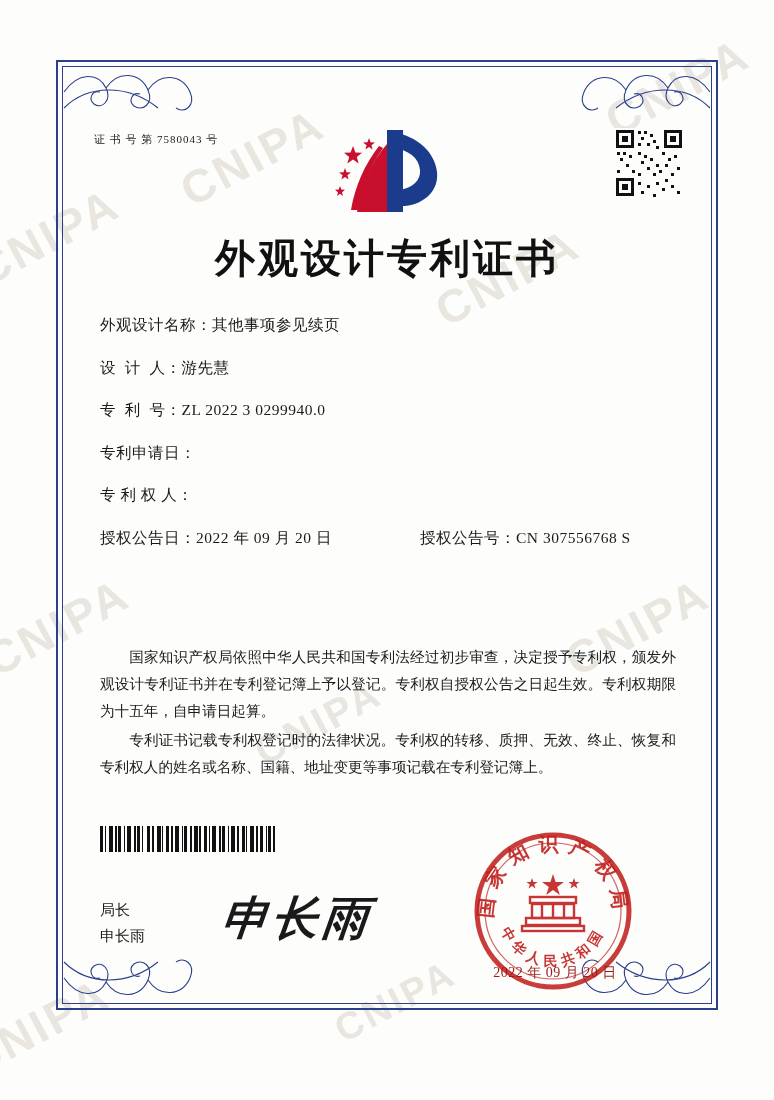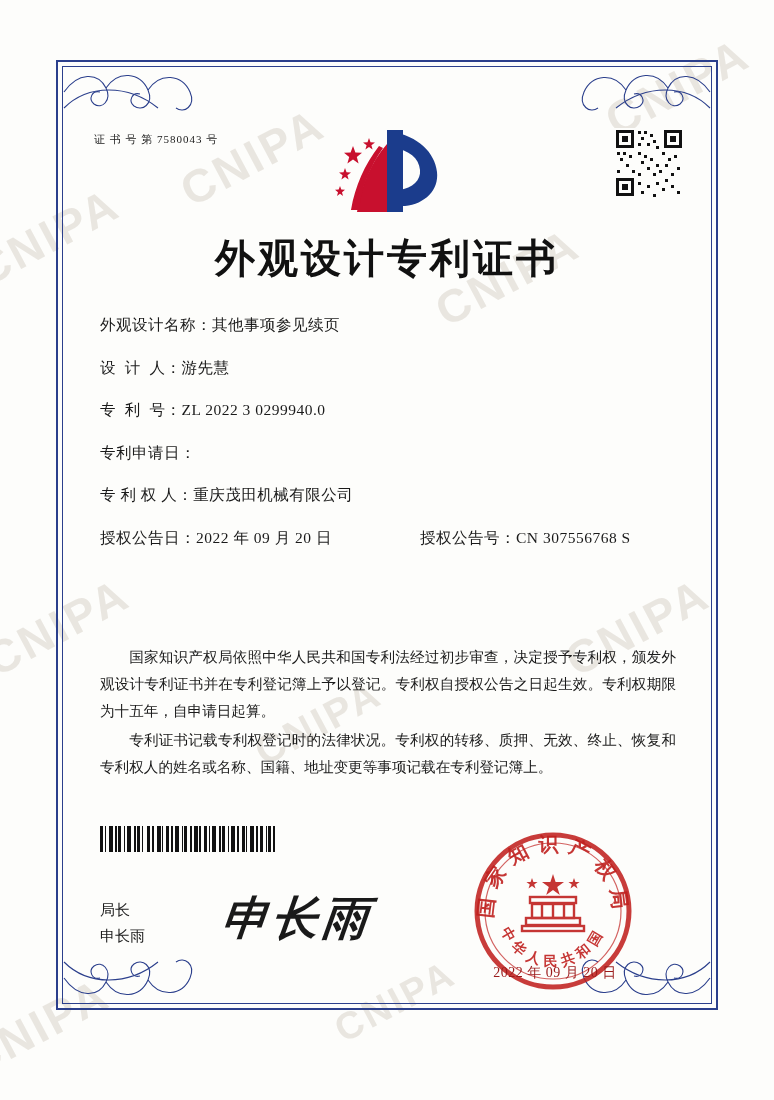--- a/index.html
+++ b/index.html
@@ -373,21 +373,20 @@
       </div>
       <div class="frow">
         <span class="flabel">专  利  号：</span>
         <span class="fvalue">ZL 2022 3 0299940.0</span>
       </div>
       <div class="frow">
         <span class="flabel">专利申请日：</span>
       </div>
       <div class="frow">
         <span class="flabel">专 利 权 人：</span>
-        <span class="fvalue">重庆茂田机械有限公司</span>
       </div>
       <div class="frow double">
         <span class="flabel">授权公告日：</span>
         <span class="fvalue">2022 年 09 月 20 日</span>
         <span class="flabel2">授权公告号：</span>
         <span class="fvalue2">CN 307556768 S</span>
       </div>
     </div>
 
     <div class="paras">

